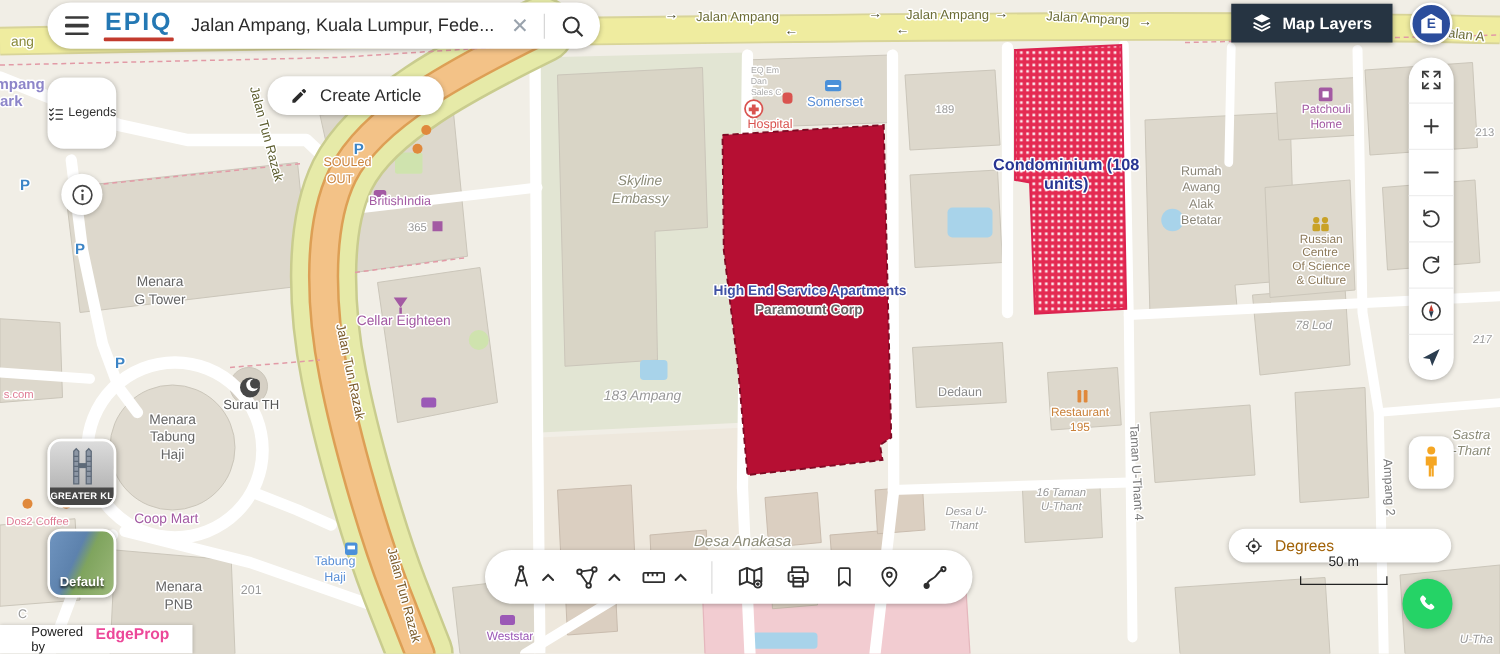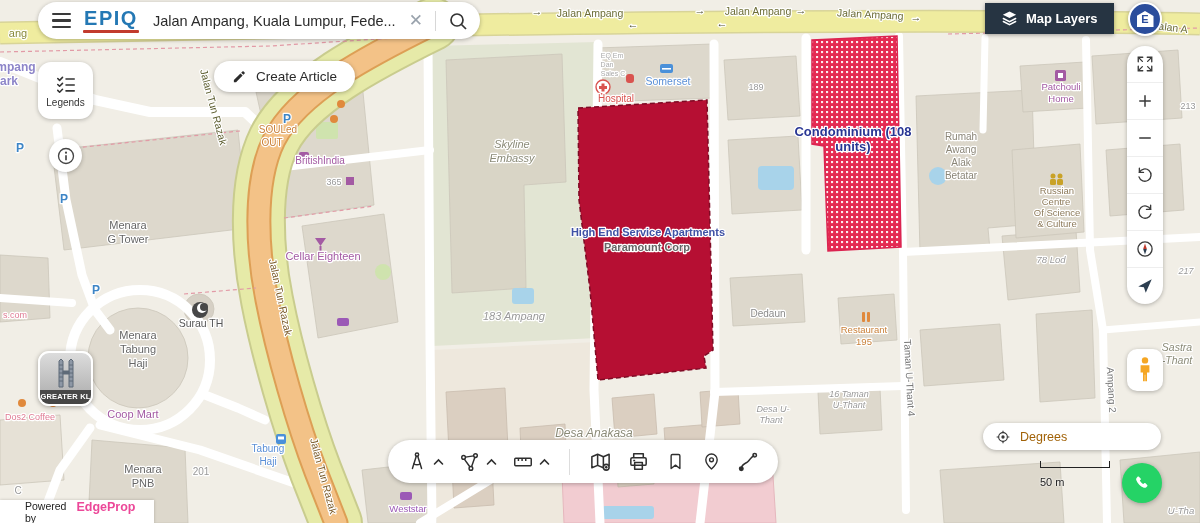--- a/index.html
+++ b/index.html
@@ -25,21 +25,21 @@
         border-radius:0;color:#fff;font-size:13px;font-weight:bold;cursor:pointer;
         box-shadow:0 1px 4px rgba(0,0,0,.35);display:flex;align-items:center;}
   .avatar{left:1128px;top:2px;width:34px;height:34px;border-radius:50%;background:#2b4d9c;
         border:2.5px solid #fff;box-shadow:0 1px 4px rgba(0,0,0,.3);display:flex;
         align-items:center;justify-content:center;cursor:pointer;}
   .house{width:17px;height:16px;background:#fff;display:flex;align-items:center;justify-content:center;
         clip-path:polygon(50% 0,100% 32%,100% 100%,0 100%,0 32%);}
   .house b{color:#2b4d9c;font-size:11px;}
   
   .legends-btn{left:38px;top:62px;width:55px;height:57px;border-radius:13px;background:#fff;
-        box-shadow:0 1px 4px rgba(0,0,0,.25);display:flex;flex-direction:column;
+        box-shadow:0 1px 4px rgba(0,0,0,.25);display:flex;flex-direction:row;
         align-items:center;justify-content:center;gap:3px;cursor:pointer;}
   .legends-btn .lbl{font-size:10px;color:#333;}
   .info-btn{left:49px;top:139px;width:33px;height:33px;border-radius:50%;background:#fff;
         box-shadow:0 1px 4px rgba(0,0,0,.25);display:flex;align-items:center;justify-content:center;cursor:pointer;}
   .create-btn{left:214px;top:61px;height:31px;padding:0 18px;gap:9px;border-radius:16px;font-size:13.5px;color:#2b2b2b;cursor:pointer;}
   
   .thumb{left:38px;width:55px;height:55px;border-radius:11px;border:2.5px solid #fff;
         box-shadow:0 1px 5px rgba(0,0,0,.35);overflow:hidden;cursor:pointer;position:absolute;}
   .thumb-gkl{top:351px;background:linear-gradient(#dcdcdc,#a9a9a9);}
   .thumb-gkl .band{position:absolute;left:0;right:0;bottom:0;height:14px;background:rgba(30,30,30,.72);
@@ -62,22 +62,22 @@
   .ctrl-btn + .ctrl-btn{border-top:1px solid #eee;}
   .pegman-btn{left:1127px;top:349px;width:36px;height:42px;background:#fff;border-radius:10px;
         box-shadow:0 1px 4px rgba(0,0,0,.28);display:flex;align-items:center;justify-content:center;cursor:pointer;}
   
   .toolbar{left:388px;top:440px;height:43px;border-radius:22px;padding:0 18px;gap:15px;}
   .tgroup{display:flex;align-items:center;gap:5px;cursor:pointer;}
   .tbtn{display:flex;align-items:center;justify-content:center;cursor:pointer;}
   .tb-div{width:1px;height:26px;background:#ddd;margin:0 4px;}
   
   .degrees{left:983px;top:423px;width:178px;height:27px;border-radius:14px;padding:0 12px;gap:9px;font-size:12.5px;color:#a16207;cursor:pointer;}
-  .scale-txt{left:1040px;top:444px;width:70px;font-size:11px;color:#222;
-        text-shadow:0 0 2px #fff,0 0 2px #fff;margin-top:32px;}
+  .scale-txt{left:1040px;top:444px;width:70px;text-align:center;font-size:11px;color:#222;
+        text-shadow:0 0 2px #fff,0 0 2px #fff;}
   .scale-bar{left:1040px;top:461px;width:70px;height:7px;border-left:1.5px solid #222;
         border-right:1.5px solid #222;border-bottom:1.5px solid #222;}
   .wa-btn{left:1122px;top:463px;width:40px;height:40px;border-radius:50%;background:#25d366;
         box-shadow:0 1px 5px rgba(0,0,0,.3);display:flex;align-items:center;justify-content:center;cursor:pointer;}
 </style>
 </head>
 <body>
 
 <div class="stage">
 
@@ -369,20 +369,23 @@
 </div>
 
 <div class="ov pill create-btn">
   <svg width="15" height="15" viewBox="0 0 24 24">
     <path d="M3 17.5 V21 h3.5 L17 10.5 13.5 7 Z" fill="#2b2b2b"></path>
     <path d="M14.7 5.8 l2-2 c.5-.5 1.4-.5 1.9 0 l1.6 1.6 c.5 .5 .5 1.4 0 1.9 l-2 2 Z" fill="#2b2b2b"></path>
   </svg>
   <span>Create Article</span>
 </div>
 
+<div class="ov thumb thumb-def">
+  <div class="cap">Default</div>
+</div>
 
 <div class="ov powered">
   <span class="pb">Powered by</span>
   <span class="bhouse"></span>
   <span class="brand">EdgeProp</span>
 </div>
 
 <div class="ov ctrl-col">
   <div class="ctrl-btn">
     <svg width="18" height="18" viewBox="0 0 24 24" fill="none" stroke="#3a3a3a" stroke-width="1.8" stroke-linecap="round">

